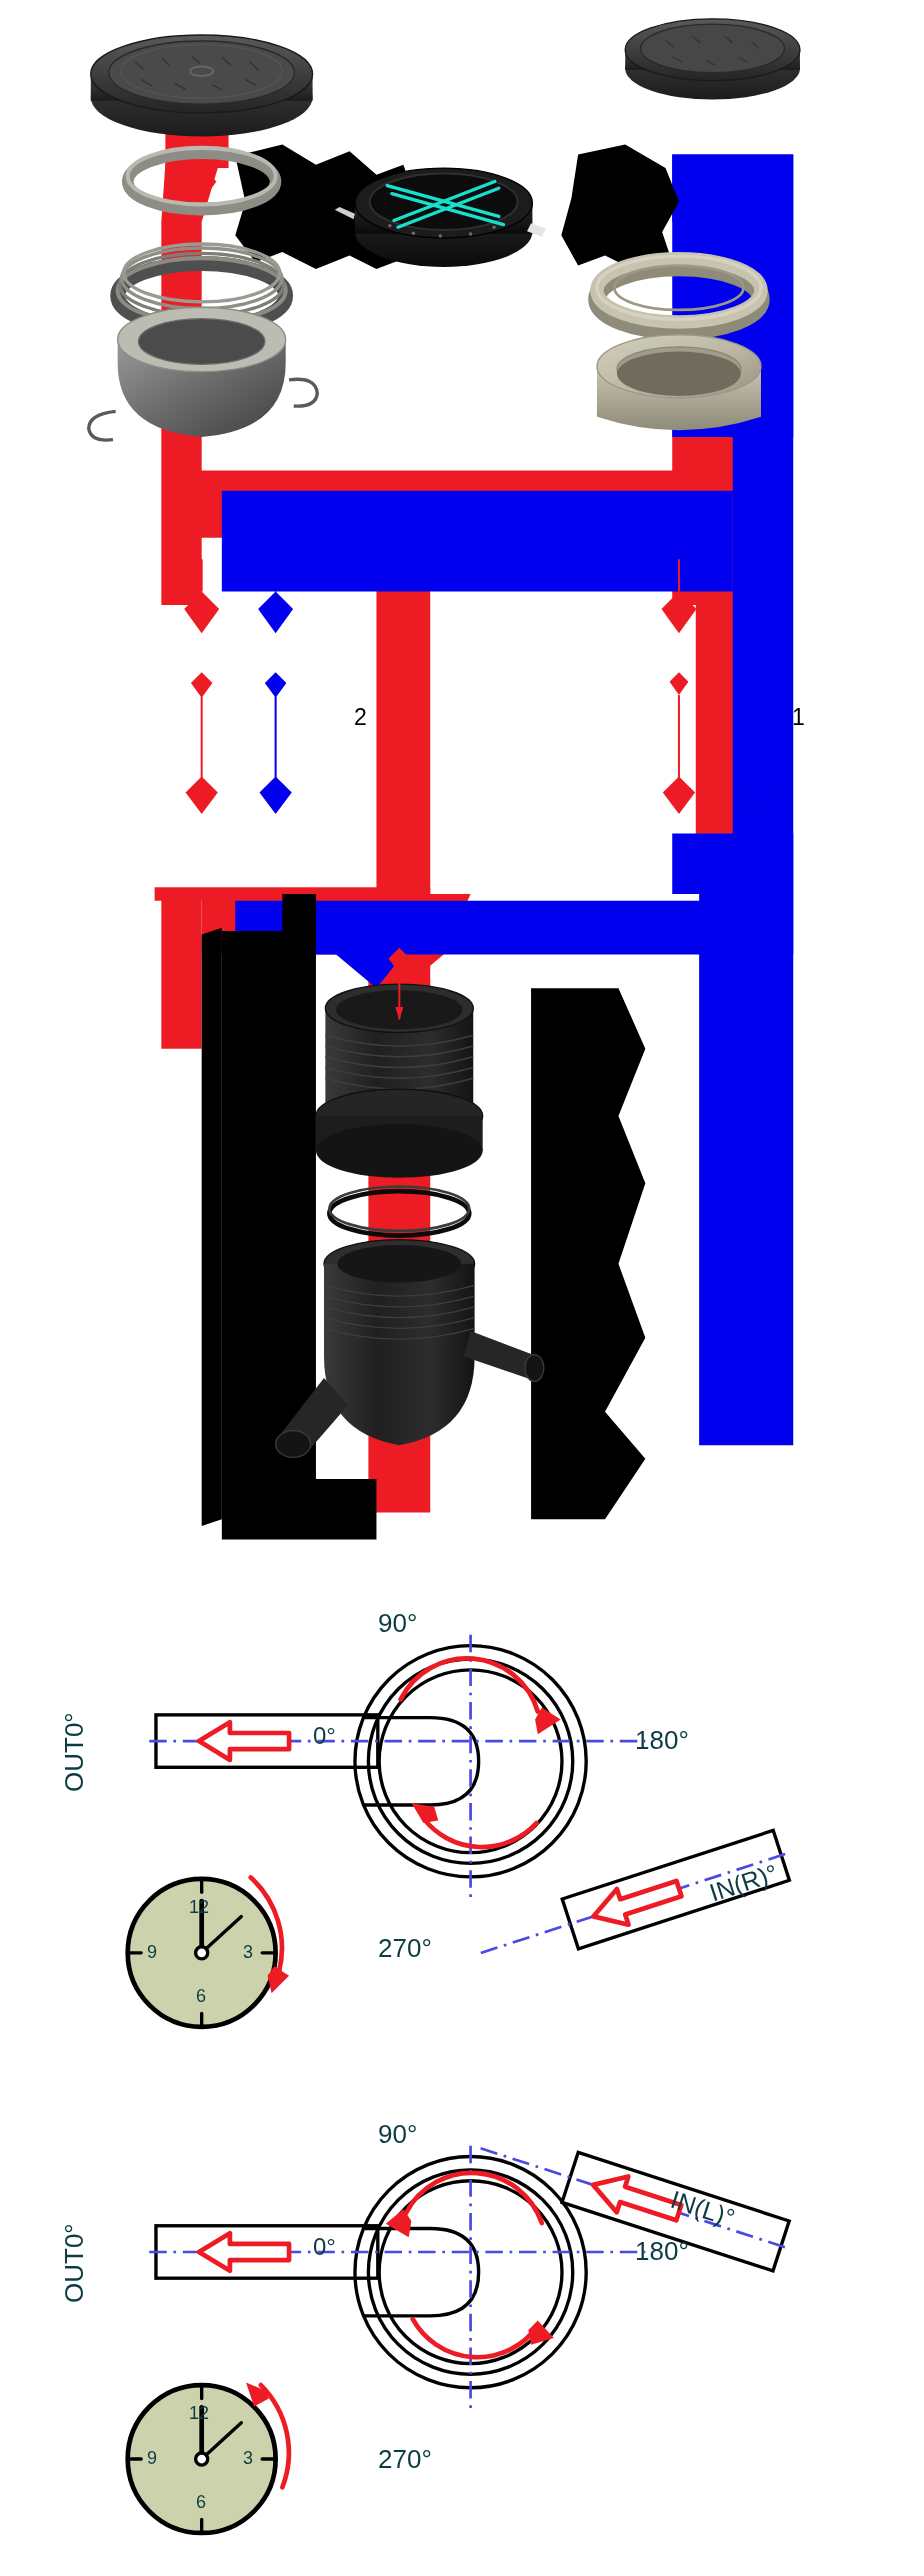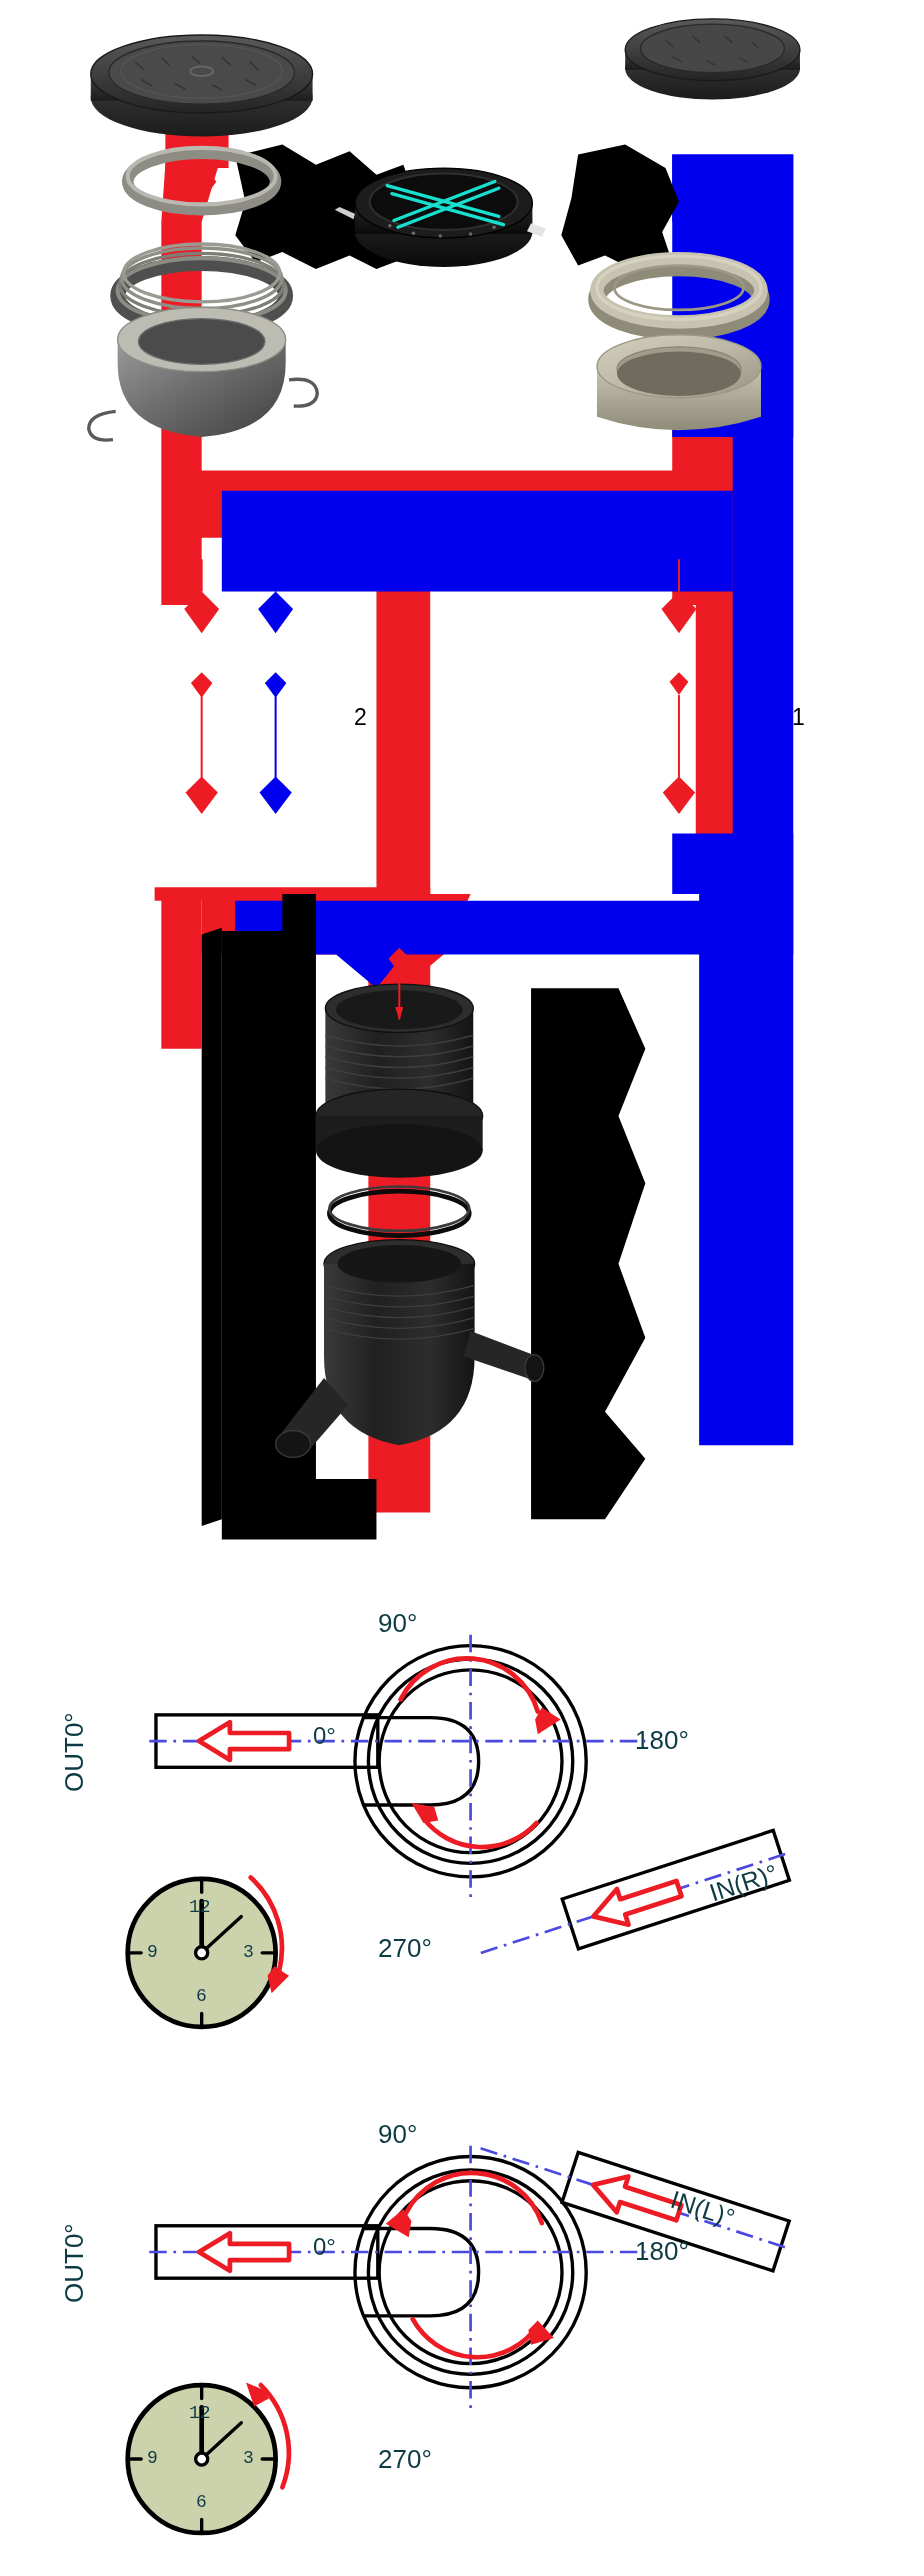--- a/index.html
+++ b/index.html
@@ -13,21 +13,21 @@
     position:absolute;color:#0d3b44;font-family:"Liberation Sans",sans-serif;
     font-weight:400;white-space:nowrap;letter-spacing:0px;
   }
   .num-callout{
     position:absolute;color:#000000;font-family:"Liberation Sans",sans-serif;
     font-size:23px;font-weight:400;
   }
   .deg{font-size:26px;}
   .inlbl{font-size:25px;}
   .zero{font-size:24px;}
-  .clocknum{font-size:18px;font-family:Liberation Mono, monospace;}
+  .clocknum{font-size:18px;}
 </style>
 </head>
 <body>
 
 <div class="stage">
 
   <svg class="layer" viewBox="0 0 1376 3832">
     <defs>
       <linearGradient id="gIron" x1="0" y1="0" x2="0" y2="1">
         <stop offset="0%" stop-color="#5a5a5a"></stop>

